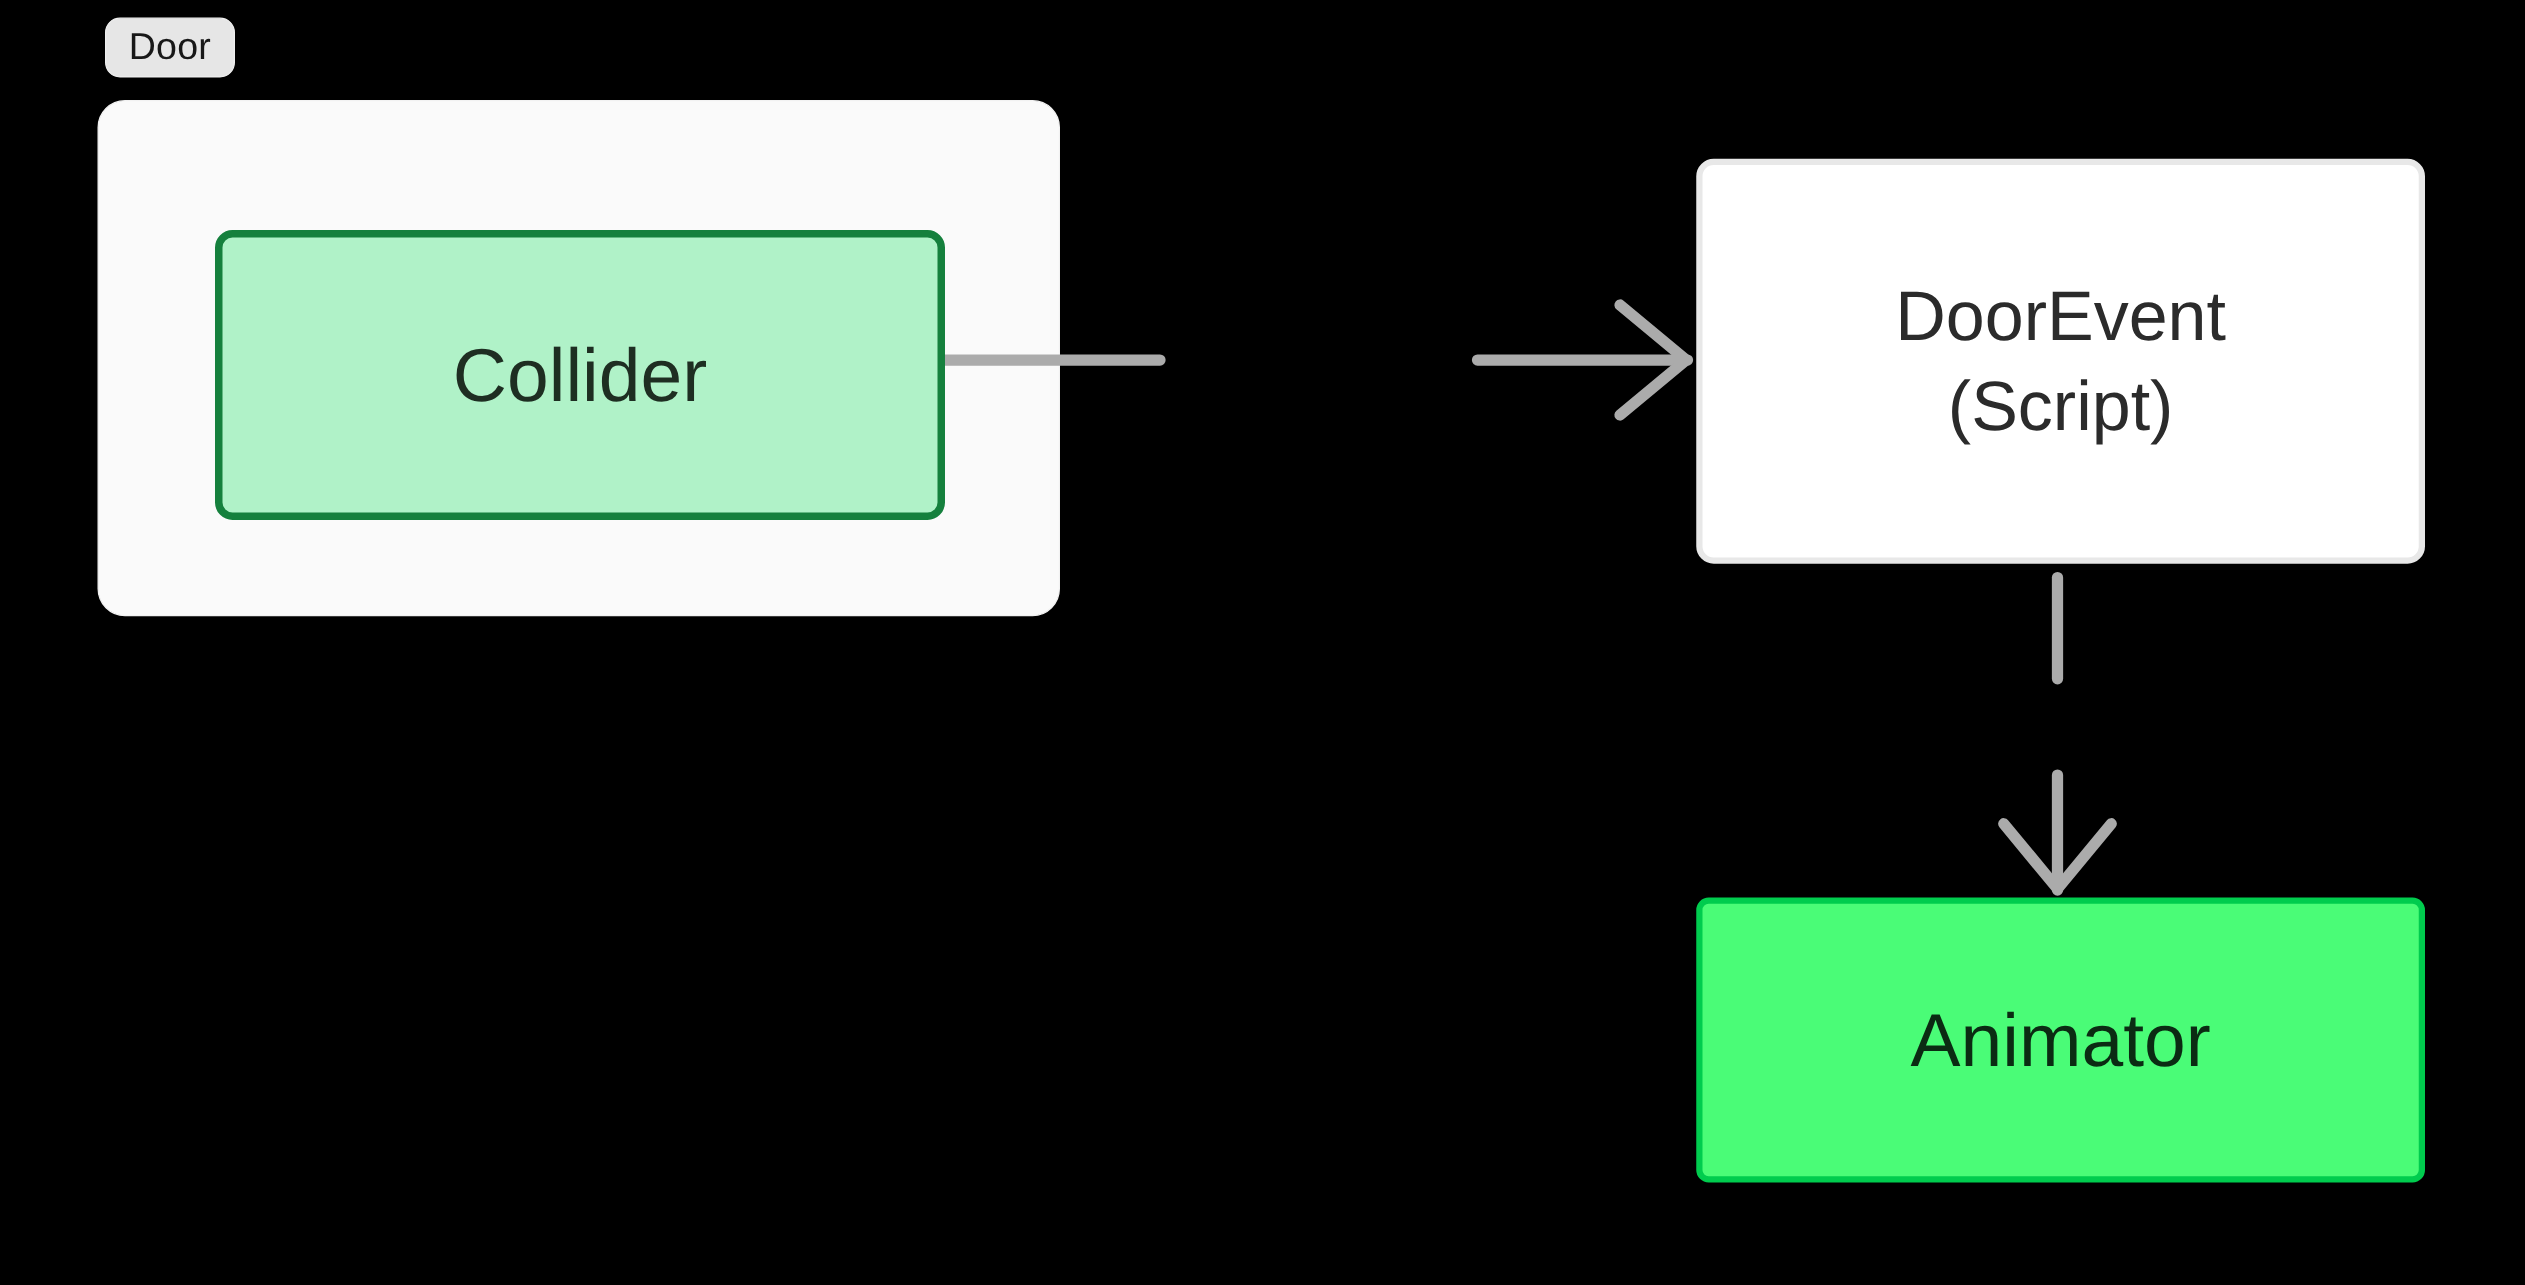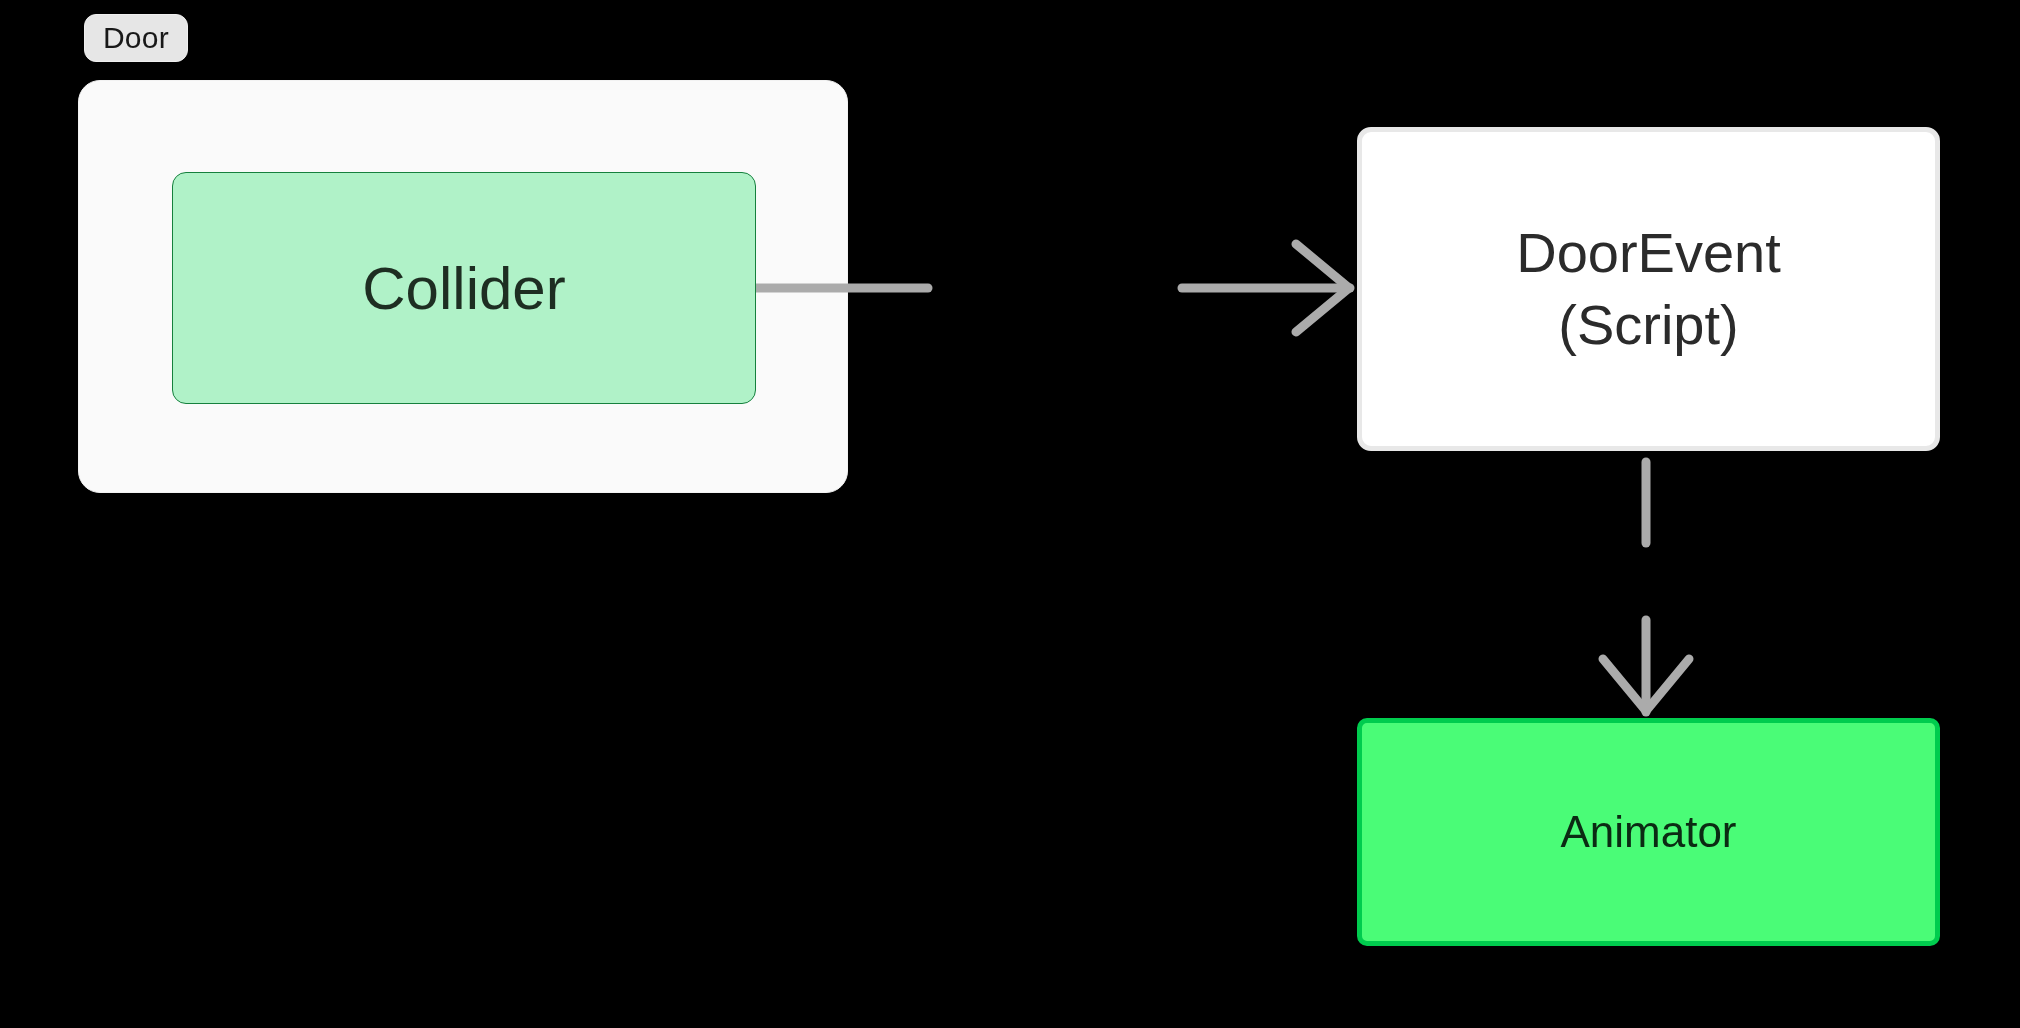--- a/index.html
+++ b/index.html
@@ -70,25 +70,25 @@
   .node-label {
     display: block;
     width: 100%;
     padding: 0 12px;
     box-sizing: border-box;
   }
 
   
   .node-collider {
     left: 172px;
-    top: 172px;
+    top: 184px;
     width: 584px;
     height: 232px;
     background: #B0F2C8;
-    border: 1px solid #15803d;
+    border: 6px solid #15803d;
     border-radius: 14px;
     color: #1E2E22;
     font-size: 60px;
     line-height: 1.15;
   }
 
   
   .node-doorevent {
     left: 1357px;
     top: 127px;
@@ -106,21 +106,21 @@
   
   .node-animator {
     left: 1357px;
     top: 718px;
     width: 583px;
     height: 228px;
     background: #4AFC77;
     border: 5px solid #00CC4E;
     border-radius: 10px;
     color: #0B2B13;
-    font-size: 44px;
+    font-size: 60px;
     line-height: 1.15;
   }
 
   
   #wires {
     position: absolute;
     left: 0;
     top: 0;
     width: 2020px;
     height: 1028px;

